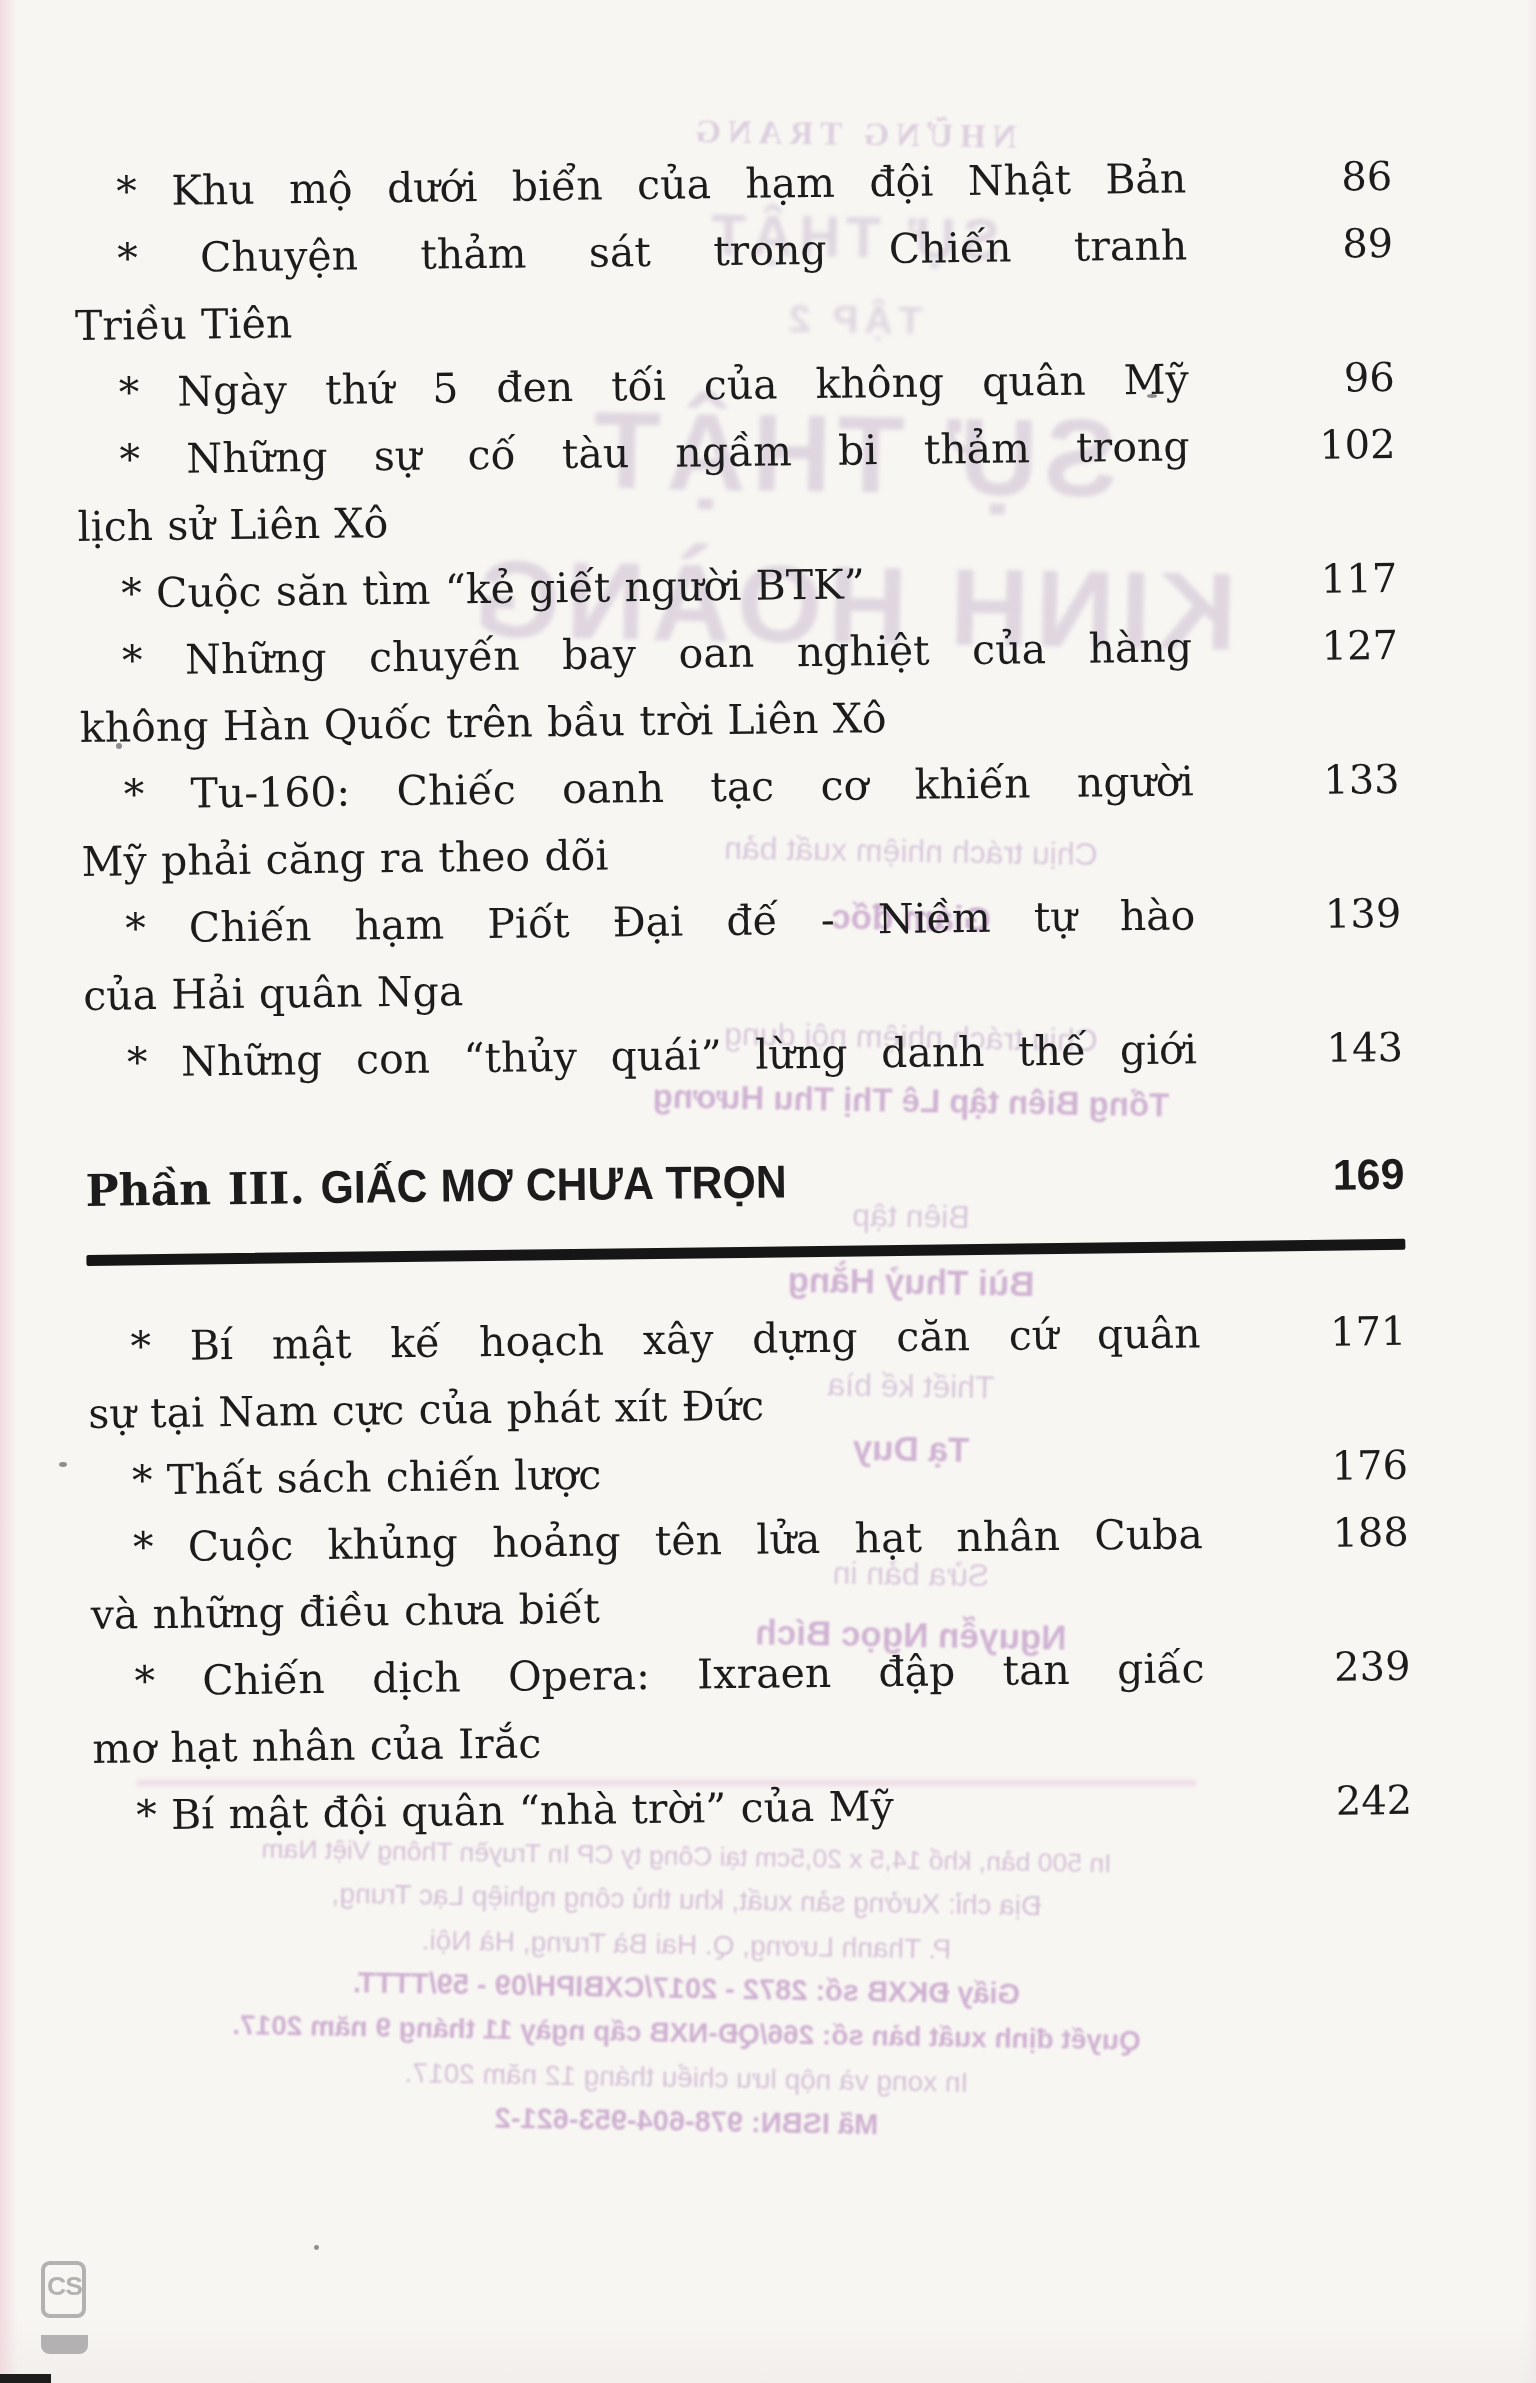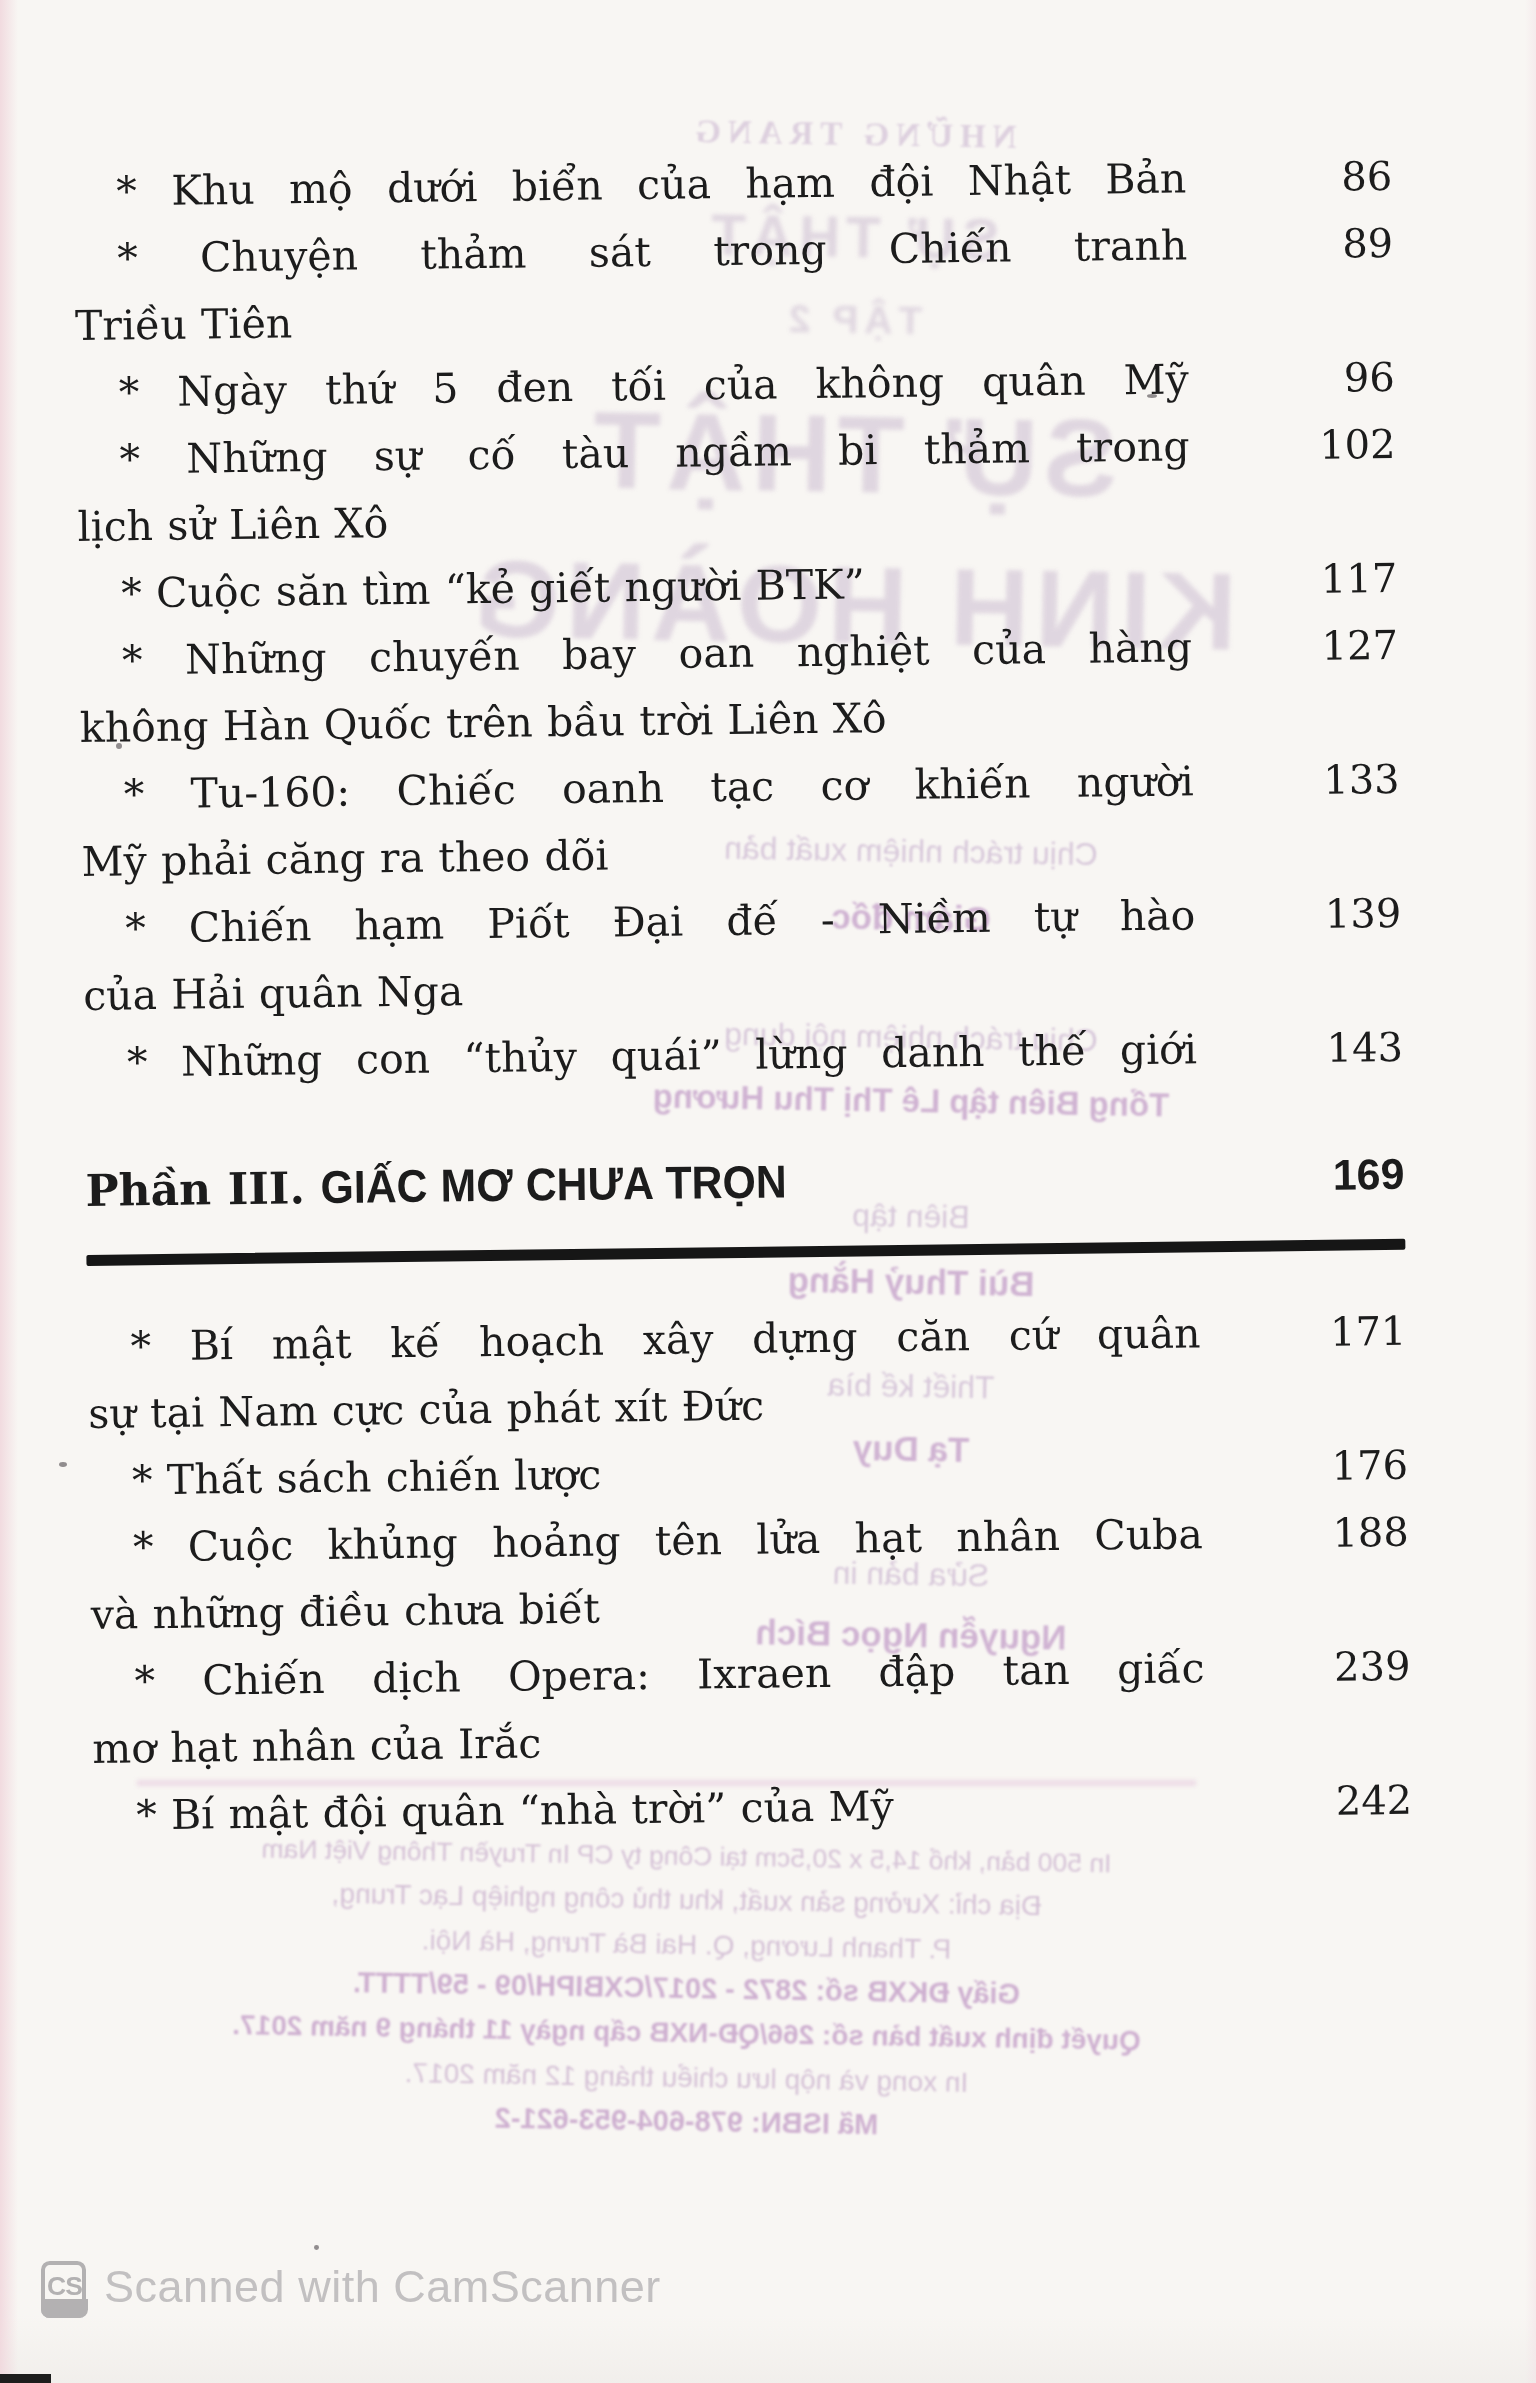--- a/index.html
+++ b/index.html
@@ -48,21 +48,21 @@
   #part-heading .pfx{font-weight:700;font-size:44px}
   #part-heading .ttl{display:inline-block;font-family:"Liberation Sans",sans-serif;font-weight:700;
     font-size:46px;transform:scaleX(.93);transform-origin:0 50%;margin-left:15.7px;letter-spacing:0}
   #part-heading .num{position:absolute;right:0;top:0;width:147px;text-align:right;
     font-family:"Liberation Sans",sans-serif;font-weight:700;font-size:43px}
   #rule{margin-top:33px;height:10.8px;background:#161616;border-radius:2px}
   #rows-b{margin-top:49px}
 
   
   #footer{position:absolute;left:0;top:2245px;width:100%;height:139px;z-index:4}
-  .cs-badge{position:absolute;left:41px;top:15.7px;width:47px;height:57px}
+  .cs-badge{position:absolute;left:41px;top:15.7px;width:47px;height:93px}
   .cs-frame{position:absolute;left:0;top:0;width:37px;height:49px;border:4.9px solid #b3b1b2;border-radius:8.8px}
   .cs-band{position:absolute;left:0;bottom:0;width:47px;height:18.6px;background:#b3b1b2;border-radius:0 0 8.8px 8.8px}
   .cs-letters{position:absolute;left:0;top:10.8px;width:47px;text-align:center;
     font-family:"Liberation Sans",sans-serif;font-weight:700;font-size:26.5px;color:#b3b1b2;letter-spacing:-1px}
   #footer-label{position:absolute;left:104px;top:15.7px;font-family:"Liberation Sans",sans-serif;
     font-weight:400;font-size:45px;color:#c2c0c1;letter-spacing:0.5px}
 </style>
 </head>
 <body>
 
@@ -200,15 +200,14 @@
       </div>
     </div>
 </div>
 
 <div id="footer">
   <div class="cs-badge">
     <div class="cs-frame"></div>
     <div class="cs-letters">CS</div>
     <div class="cs-band"></div>
   </div>
-  <div id="footer-label">Scanned with CamScanner</div>
 </div>
 
 
 </body></html>

